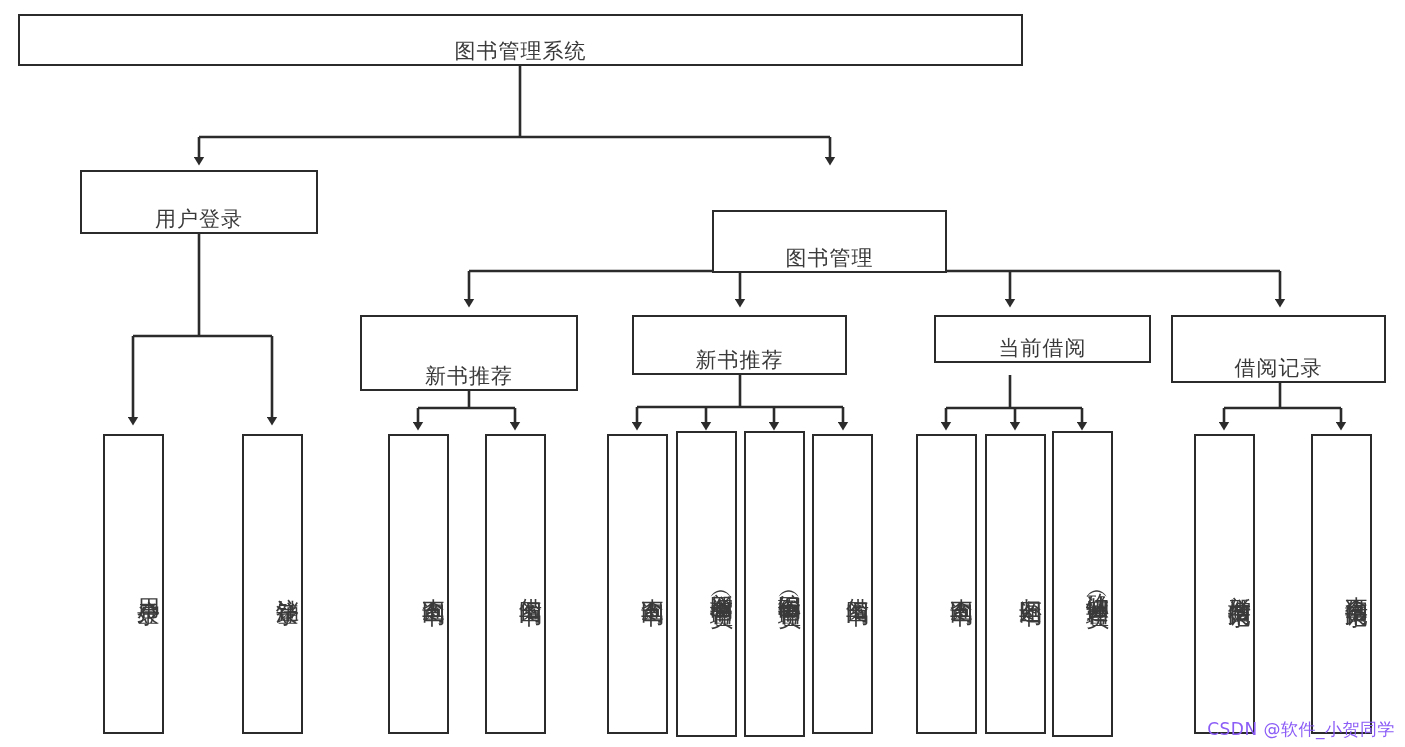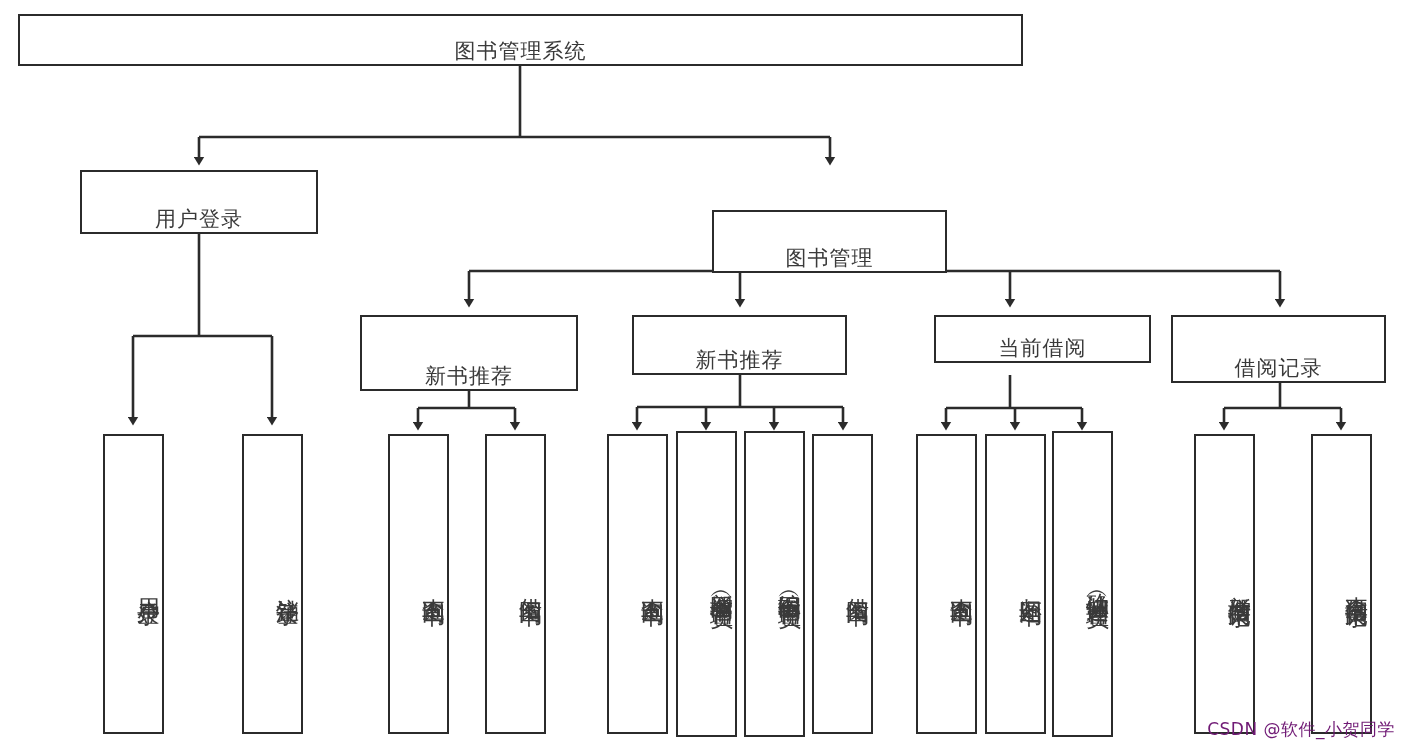--- a/index.html
+++ b/index.html
@@ -57,21 +57,21 @@
   }
   .node-label {
     display: block;
     white-space: pre-wrap;
   }
   #watermark {
     position: absolute;
     right: 10px;
     bottom: 6px;
     font-size: 17px;
-    color: #701a75;
+    color: #8b5cf6;
     letter-spacing: 0.5px;
     z-index: 3;
     white-space: nowrap;
   }
 </style>
 </head>
 <body>
 
 <div id="canvas">
 

